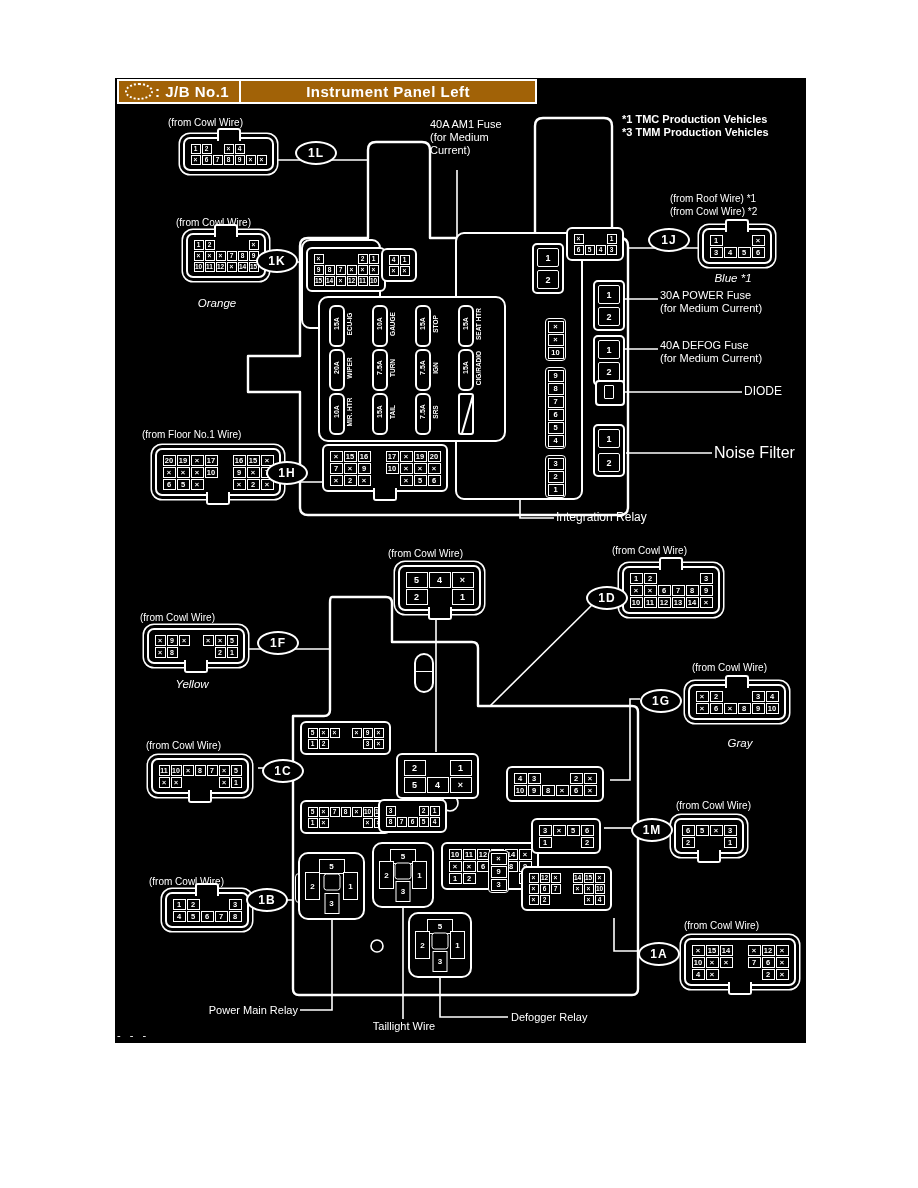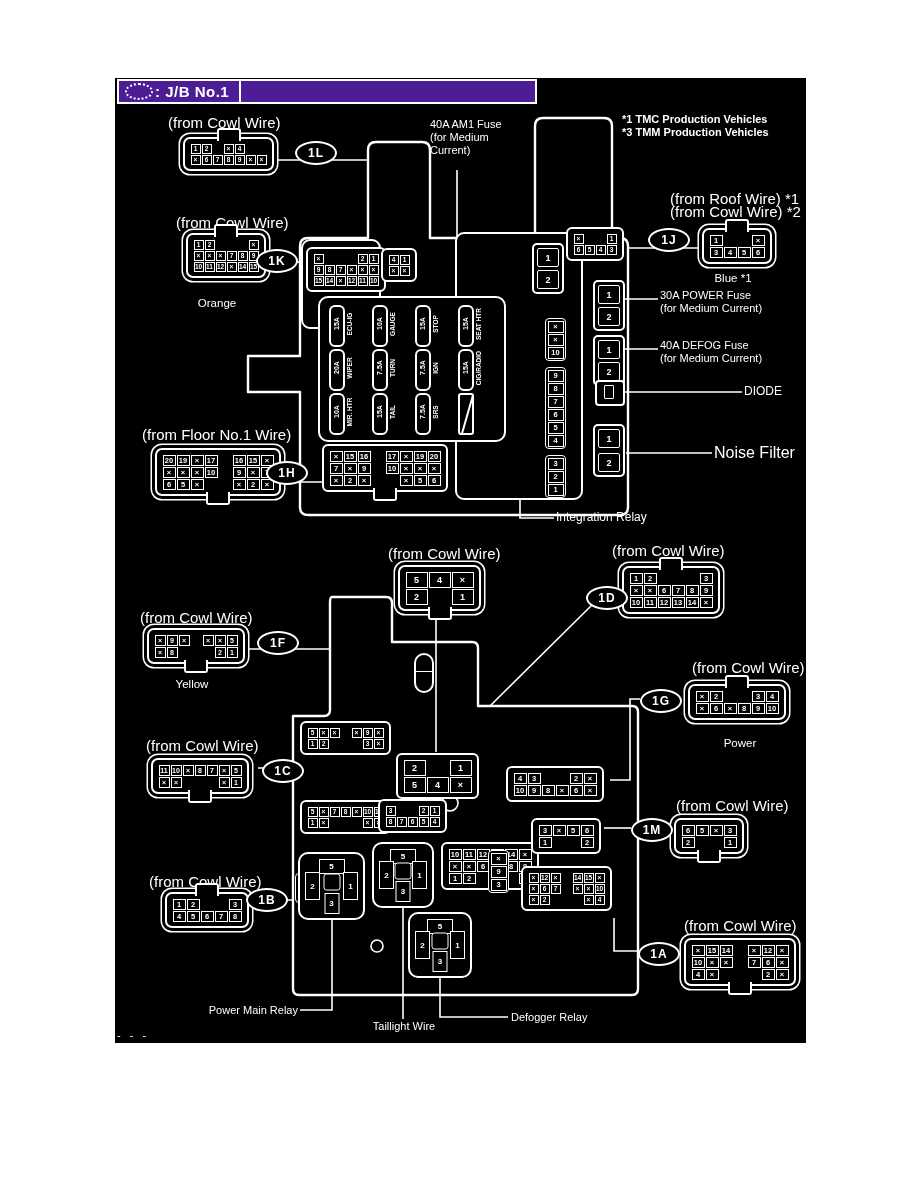--- a/index.html
+++ b/index.html
@@ -1,30 +1,30 @@
 <!DOCTYPE html>
 <html><head>
 <meta charset="utf-8">
 <style>
   html,body{margin:0;padding:0;background:#fff;}
   #stage{position:relative;width:918px;height:1188px;background:#fff;overflow:hidden;
          font-family:"Liberation Sans",sans-serif;}
   #board{position:absolute;left:115px;top:78px;width:691px;height:965px;background:#000;}
   svg.overlay{position:absolute;left:0;top:0;width:918px;height:1188px;z-index:1;pointer-events:none;}
   
-  #titlebar{position:absolute;left:117px;top:79px;width:420px;height:25px;background:#4c1d95;
+  #titlebar{position:absolute;left:117px;top:79px;width:420px;height:25px;background:#a16207;
             border:2px solid #fff;display:flex;align-items:center;z-index:4;box-sizing:border-box;}
   .t-oval{width:24px;height:13px;border:2px dotted #fff;border-radius:50%;margin:0 2px 0 6px;}
   .t-jb{color:#fff;font-weight:bold;font-size:15px;letter-spacing:.5px;white-space:nowrap;}
   .t-div{width:2px;align-self:stretch;background:#fff;margin-left:10px;}
   .t-right{flex:1;text-align:center;color:#fff;font-weight:bold;font-size:15px;letter-spacing:.5px;}
   
-  .cap{position:absolute;color:#fff;font-size:15px;line-height:13px;white-space:pre-line;z-index:3;}
+  .cap{position:absolute;color:#fff;font-size:10px;line-height:13px;white-space:pre-line;z-index:3;}
   .lbl{position:absolute;color:#fff;font-size:11px;line-height:13px;white-space:pre-line;z-index:3;}
-  .clbl{position:absolute;color:#fff;font-size:11.5px;text-align:center;z-index:3;}
+  .clbl{position:absolute;color:#fff;font-size:11.5px;text-align:center;z-index:3;font-style:italic;}
   .oval{position:absolute;width:38px;height:20px;border:2px solid #fff;border-radius:50%;
         background:#000;color:#fff;font-weight:bold;font-size:12px;letter-spacing:1px;
         display:flex;align-items:center;justify-content:center;z-index:4;}
   
   .conn{position:absolute;background:#000;border:2px solid #fff;border-radius:6px;
         padding:4px 5px;z-index:3;}
   .conn.ext{box-shadow:0 0 0 3px #000,0 0 0 4.5px #fff;border-radius:7px;}
   .prow{display:flex;}
   .pcell{width:13px;height:11px;border:1px solid #fff;margin:.5px;color:#fff;font-size:7.5px;
          font-weight:bold;display:flex;align-items:center;justify-content:center;box-sizing:border-box;flex:none;}
@@ -110,20 +110,21 @@
       <path d="M 440 978 V 1017 H 508"></path>
       <circle cx="450" cy="803" r="8"></circle>
       <circle cx="377" cy="946" r="6"></circle>
     </g>
   </svg>
 
   <div id="titlebar">
     <span class="t-oval"></span>
     <span class="t-jb">: J/B No.1</span>
     <span class="t-div"></span>
+    <span class="t-right">Instrument Panel Left</span>
   </div>
 
   <div class="lbl" style="left:622px;top:113px;font-weight:bold;">*1 TMC Production Vehicles</div>
   <div class="lbl" style="left:622px;top:126px;font-weight:bold;">*3 TMM Production Vehicles</div>
 
   <div class="cap" style="left:168px;top:116px">(from Cowl Wire)</div>
   <div class="conn ext sm" style="left:183px;top:137px">
     <i class="tabt"></i>
     <div>
         <div class="prow">
@@ -598,21 +599,21 @@
         <div class="prow">
           <div class="pcell">×</div>
           <div class="pcell">6</div>
           <div class="pcell">×</div>
           <div class="pcell">8</div>
           <div class="pcell">9</div>
           <div class="pcell">10</div>
         </div>
       </div>
   </div>
-  <div class="clbl" style="left:710px;top:737px;width:60px">Power</div>
+  <div class="clbl" style="left:710px;top:737px;width:60px">Gray</div>
 
   <div class="cap" style="left:676px;top:799px">(from Cowl Wire)</div>
   <div class="oval" style="left:631px;top:818px">1M</div>
   <div class="conn ext" style="left:674px;top:818px">
     <i class="tabb"></i>
     <div>
         <div class="prow">
           <div class="pcell">6</div>
           <div class="pcell">5</div>
           <div class="pcell">×</div>

